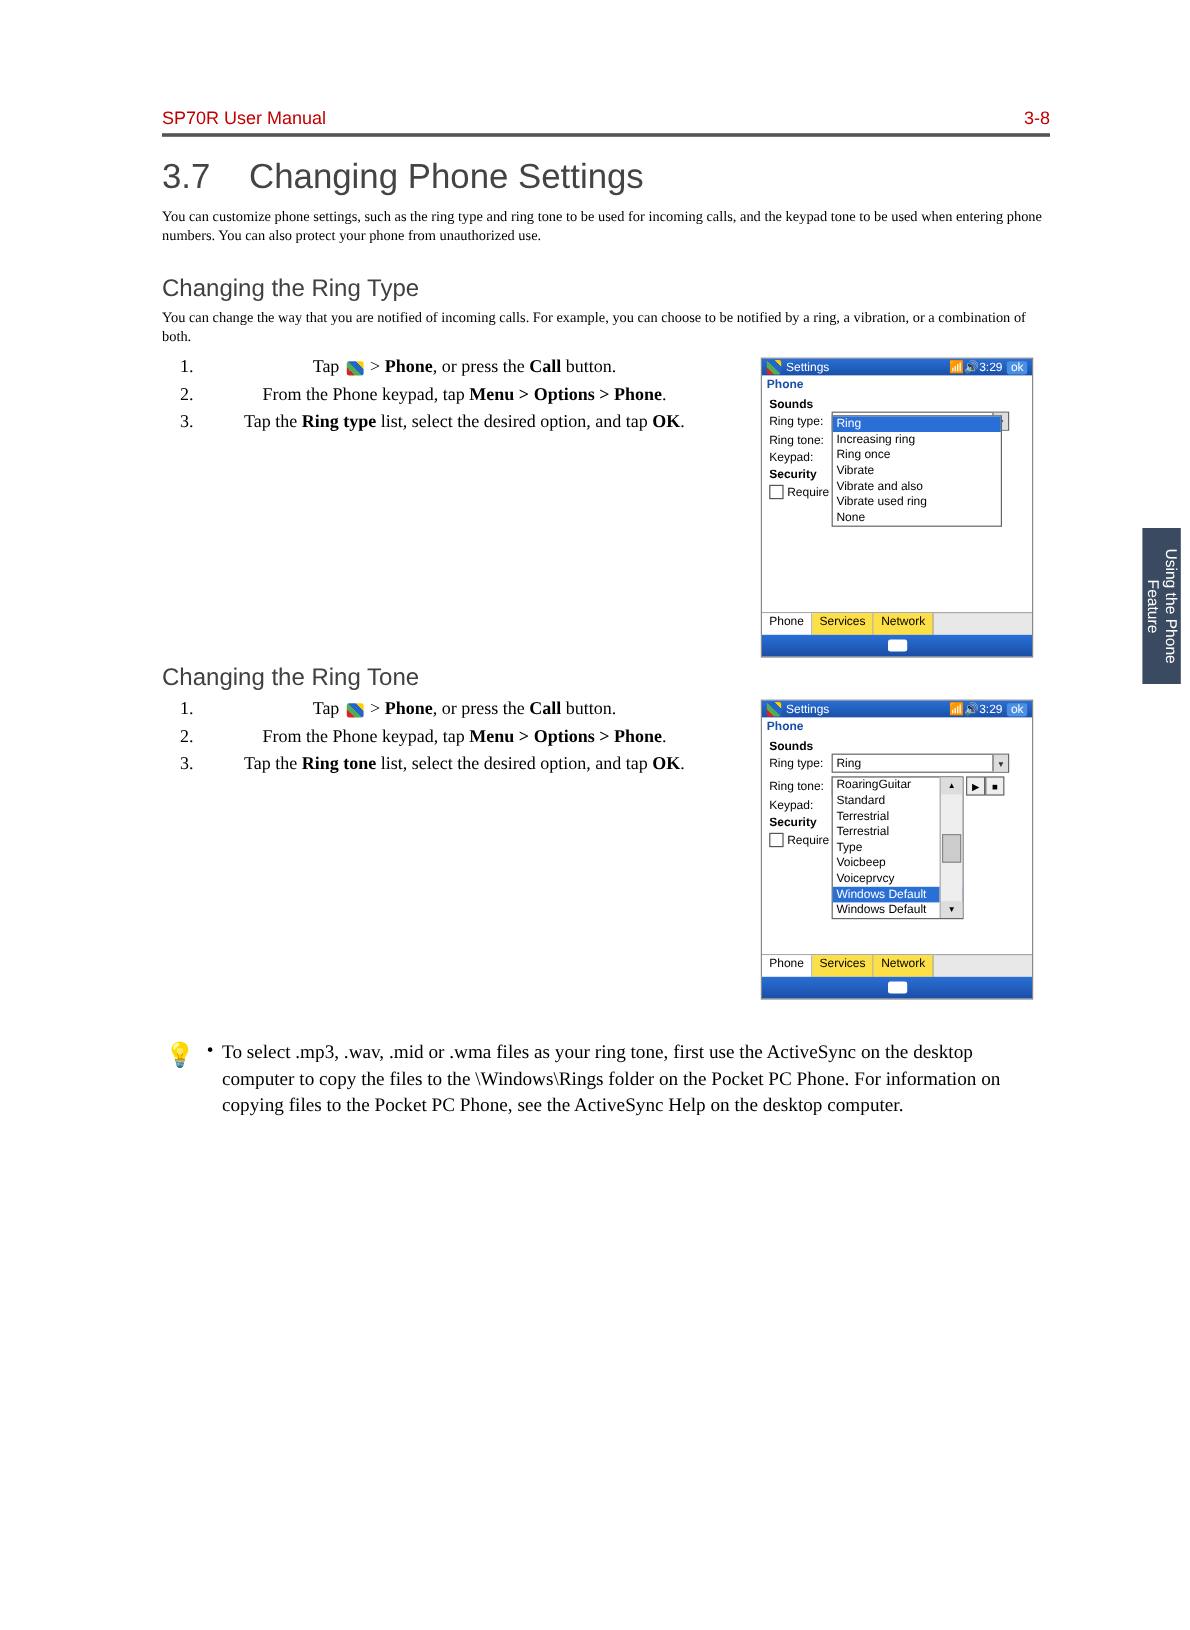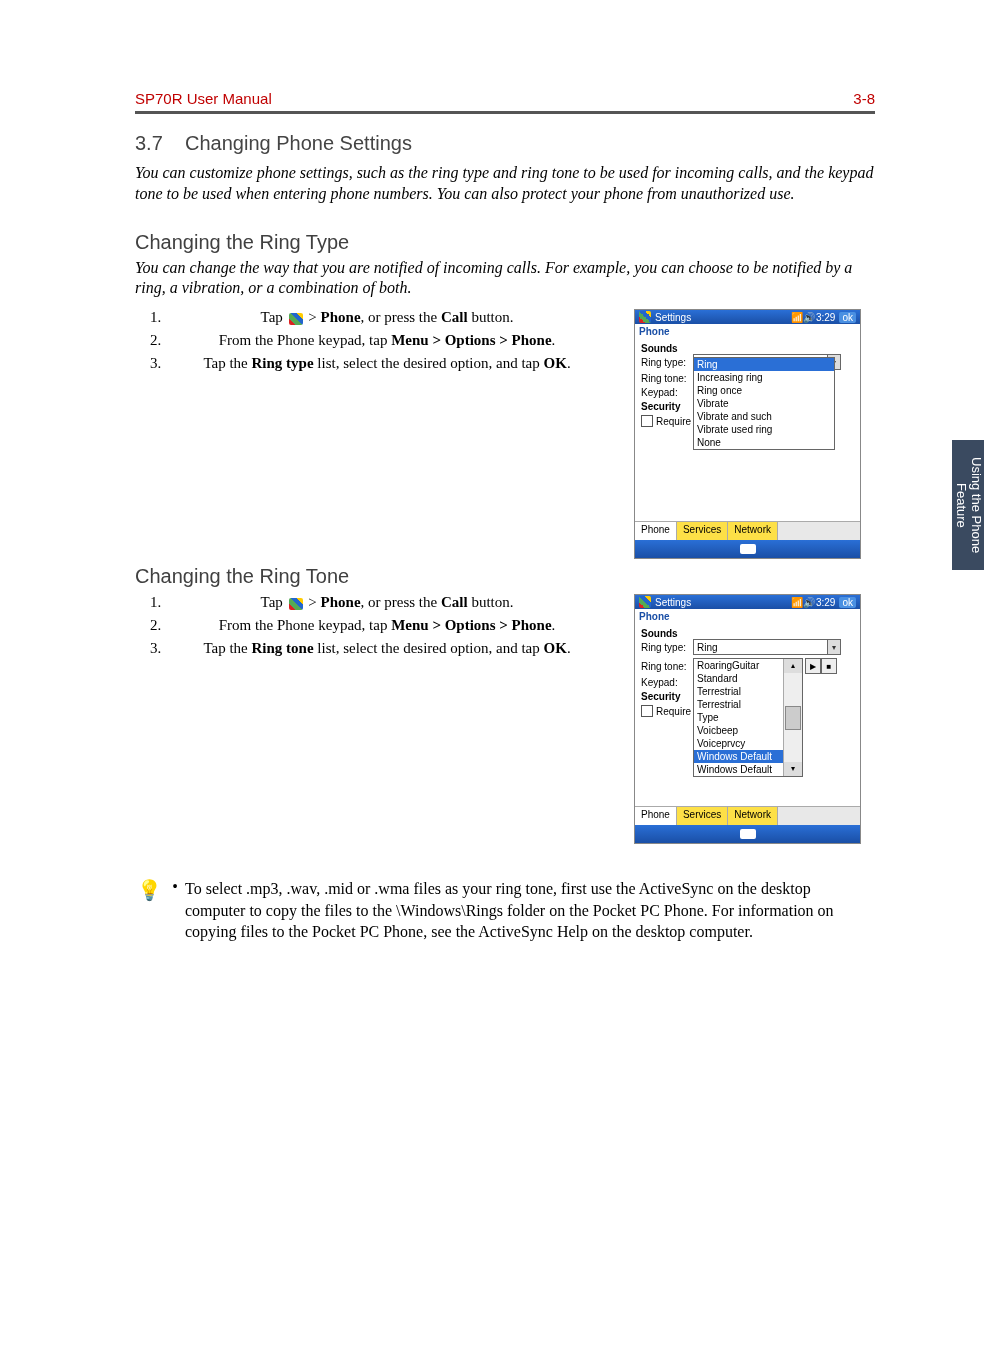--- a/index.html
+++ b/index.html
@@ -24,29 +24,28 @@
     color: #c00000;
     font-size: 15px;
     padding-bottom: 4px;
   }
   .header-rule {
     border-bottom: 3px solid #555;
     margin-bottom: 18px;
   }
   .section-title {
     font-family: Arial, sans-serif;
-    font-size: 20px;
+    font-size: 29px;
     color: #444;
     margin: 10px 0 8px 0;
   }
   .body-text {
-    font-size: 16px;
+    font-size: 12px;
     line-height: 1.3;
     margin: 0 0 10px 0;
-    font-style: italic;
   }
   .subsection-title {
     font-family: Arial, sans-serif;
     font-size: 20px;
     color: #404040;
     margin: 26px 0 4px 0;
   }
   ol.steps {
     margin: 6px 0 0 0;
     padding-left: 30px;
@@ -268,21 +267,21 @@
           <span class="combo">
               <span>Ring</span>
               <span class="arrow"></span>
             </span>
         </div>
         <div class="dropdown-list">
           <div class="sel">Ring</div>
           <div>Increasing ring</div>
           <div>Ring once</div>
           <div>Vibrate</div>
-          <div>Vibrate and such</div>
+          <div>Vibrate and also</div>
           <div>Vibrate used ring</div>
           <div>None</div>
         </div>
         <div class="ss-row">
             <span class="lbl">Ring tone:</span>
           </div>
         <div class="ss-row">
             <span class="lbl">Keypad:</span>
           </div>
         <div class="ss-row lbl-bold">

